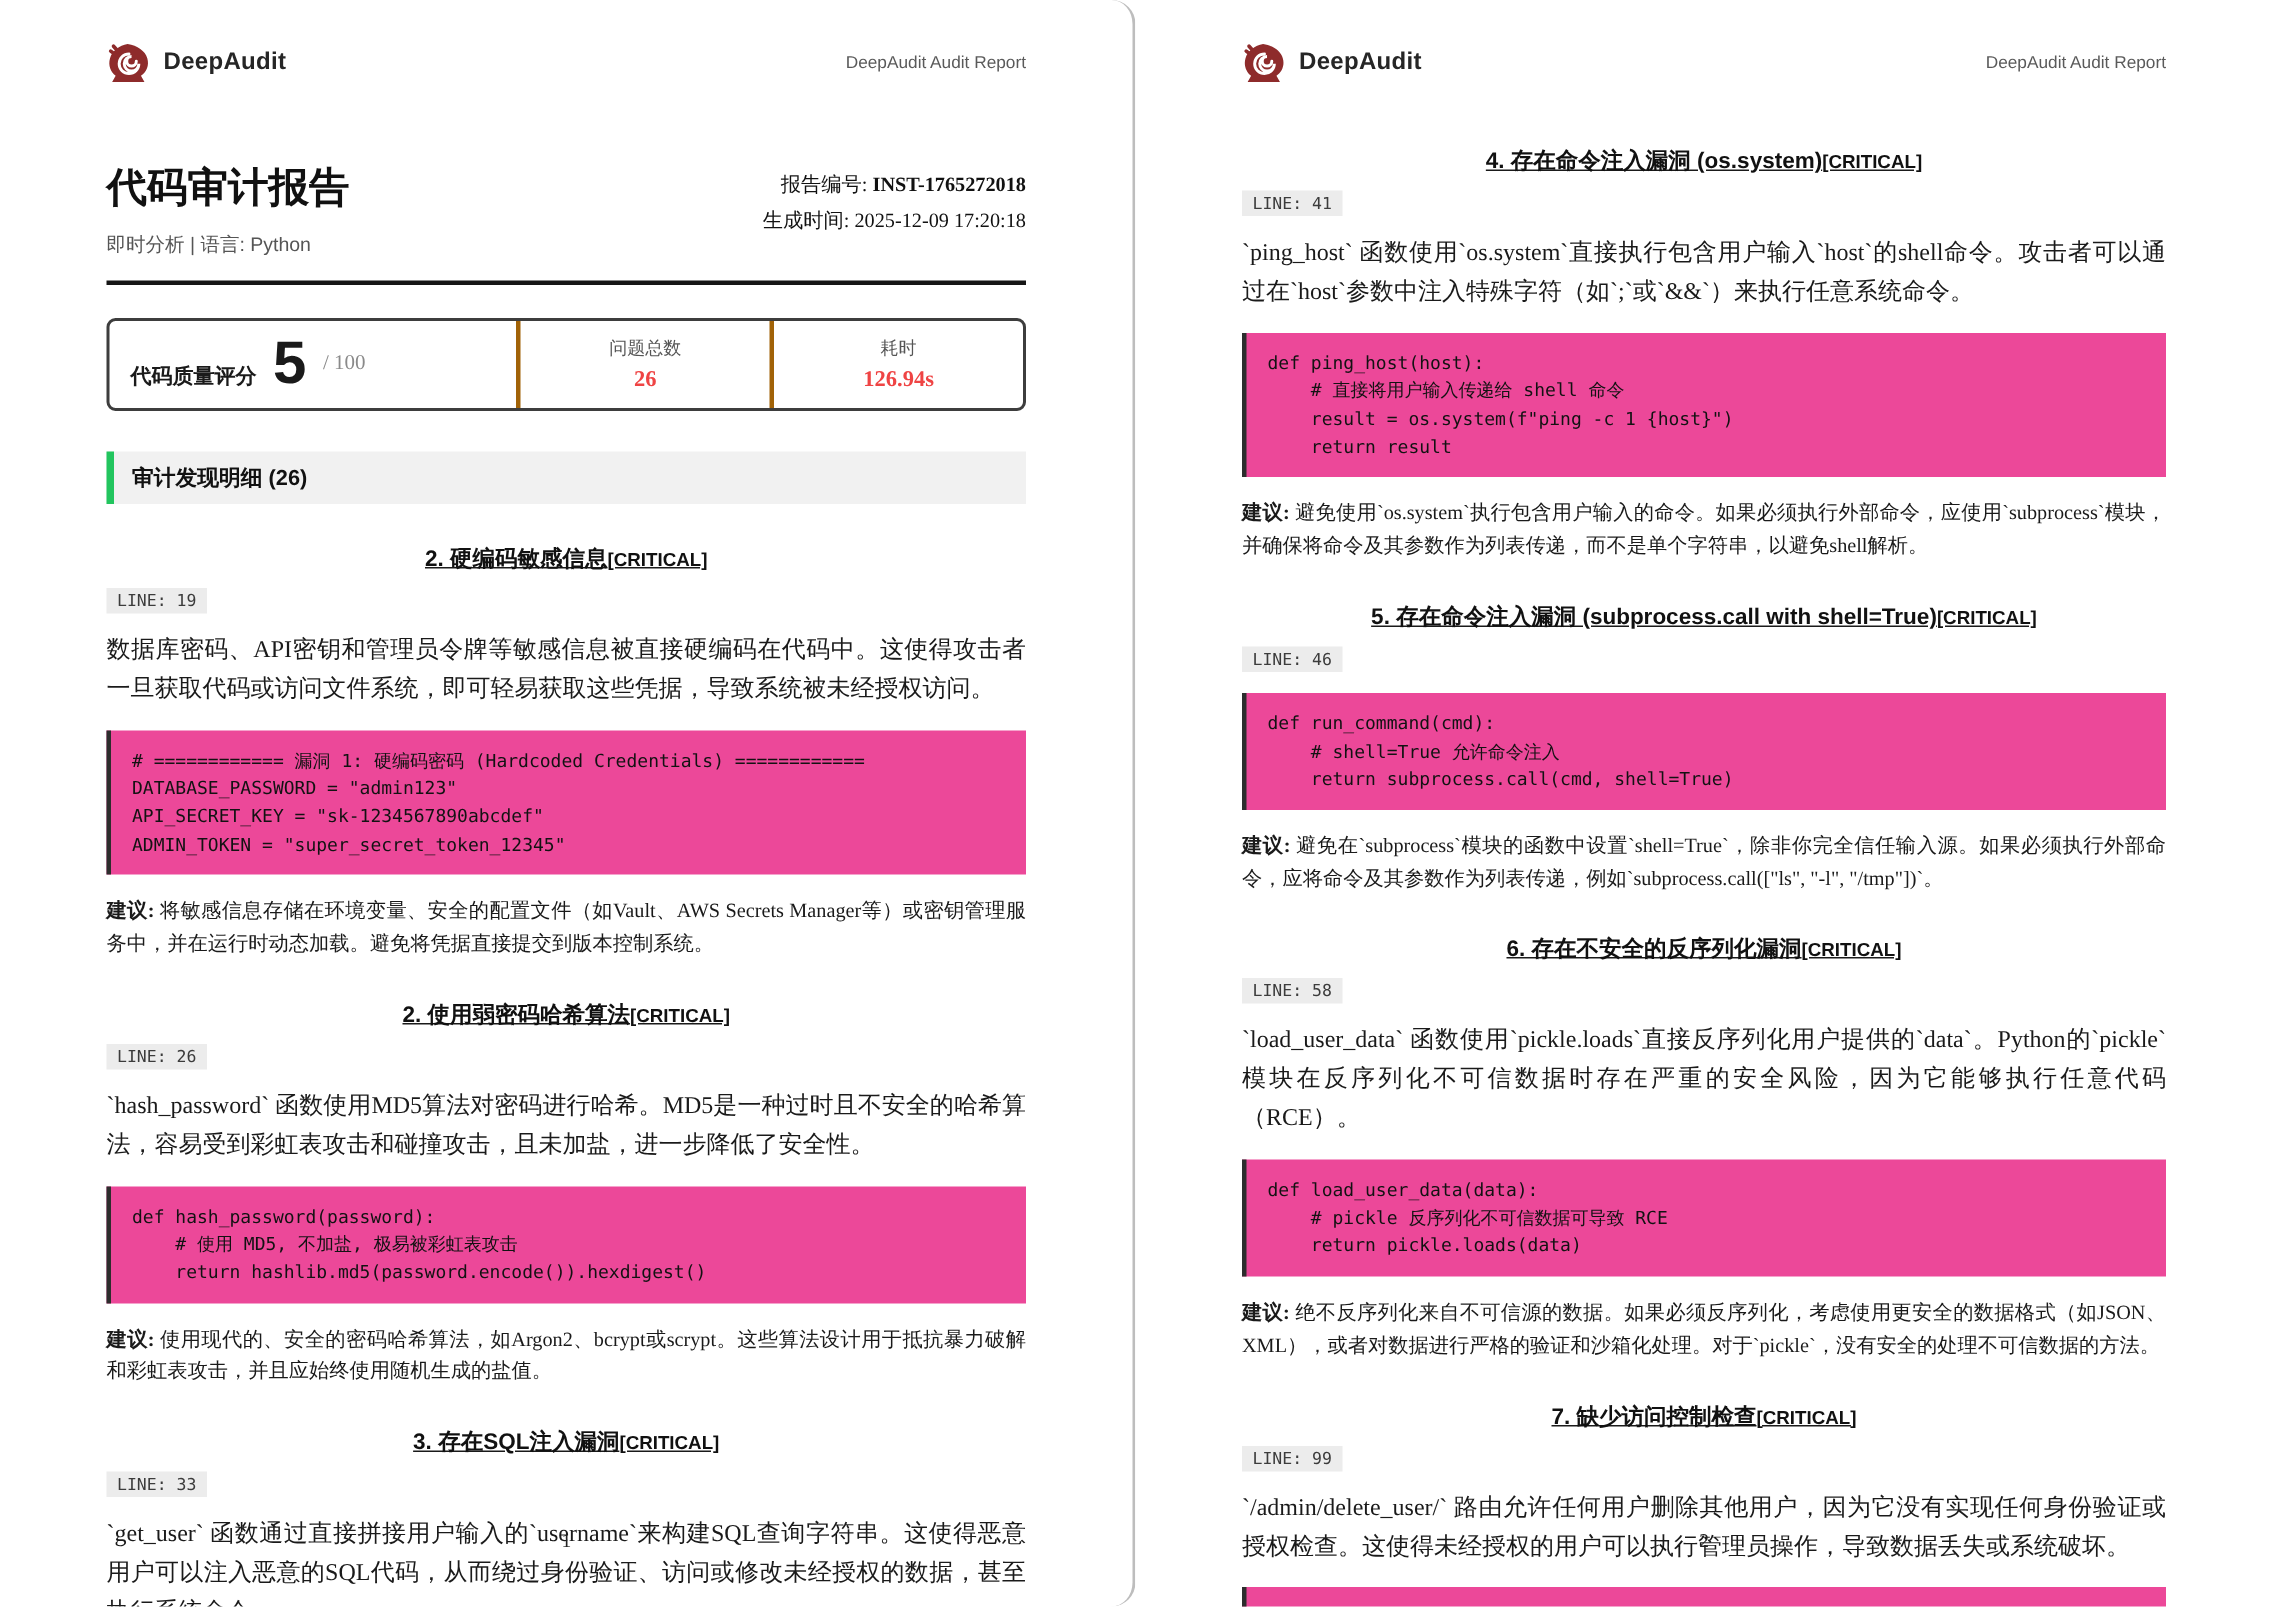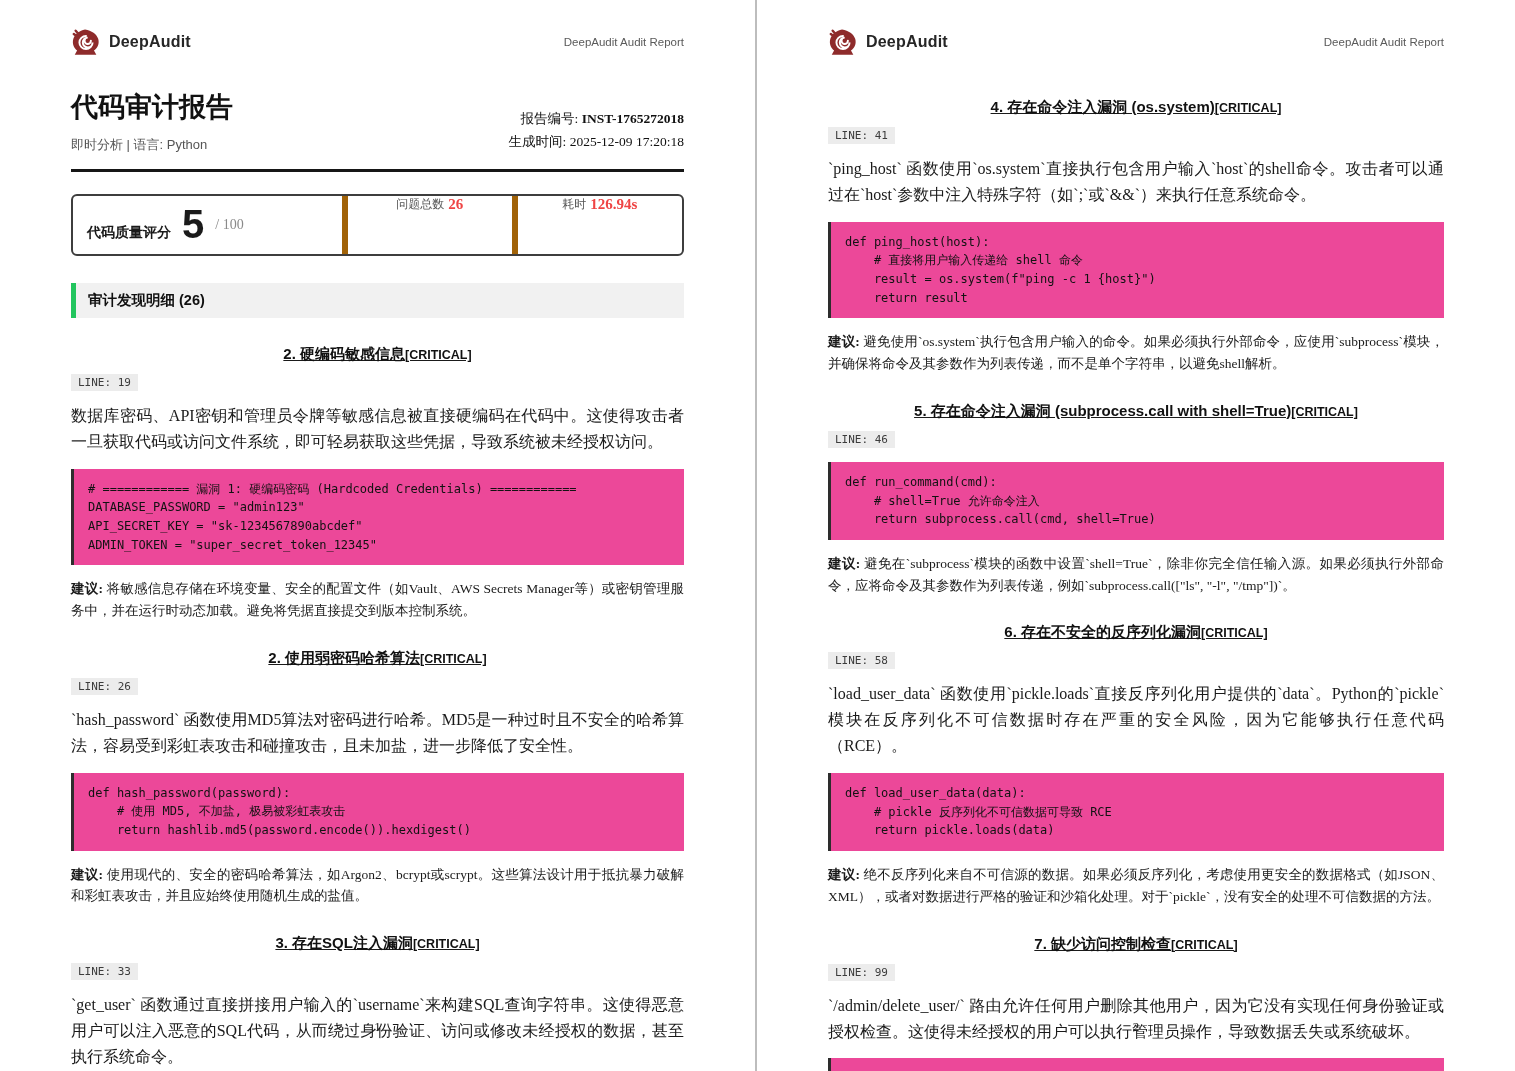--- a/index.html
+++ b/index.html
@@ -3,45 +3,45 @@
 <meta charset="utf-8">
 <style>
   * { box-sizing: border-box; }
   html,body { margin:0; padding:0; }
   body {
     width:1515px; height:1071px; overflow:hidden;
     background:#ffffff; color:#1a1a1a;
     font-family:"Liberation Serif", serif;
   }
   .doc { display:flex; width:1515px; height:1071px; background:#fff; }
-  .page { width:757px; height:1071px; padding:25px 71px 0 71px; position:relative; background:#fff; }
+  .page { width:757px; height:1071px; padding:25px 71px 0 71px; position:relative; background:#fff;border-radius:16px; }
   .page--left { border-right:2px solid #bdbdbd; }
   .page--right { width:758px; }
 
   
   .page-header { display:flex; justify-content:space-between; align-items:center; height:34px; }
   .brand { display:flex; align-items:center; gap:8px; }
   .brand-name { font-family:"Liberation Sans", sans-serif; font-weight:bold; font-size:16px; color:#262626; letter-spacing:.2px; }
   .header-right { font-family:"Liberation Sans", sans-serif; font-size:11.5px; color:#5a5a5a; }
 
   
-  .title-row { display:flex; justify-content:space-between; align-items:flex-end; margin-top:30px; }
+  .title-row { display:flex; justify-content:space-between; align-items:flex-start; margin-top:48px; }
   .report-title { font-family:"Liberation Sans", sans-serif; font-weight:bold; font-size:27px; margin:0; color:#111; }
   .report-subtitle { font-family:"Liberation Sans", sans-serif; font-size:13px; color:#555; margin-top:11px; }
   .meta { text-align:right; font-size:13.5px; line-height:1.75; margin-top:4px; color:#111; }
   .meta .val { font-weight:bold; }
   .rule { border:none; border-top:3px solid #161616; margin:15px 0 0 0; }
 
   
   .score-box { margin-top:22px; border:2px solid #3d3d3d; border-radius:6px; height:62px; display:flex; align-items:stretch; }
   .score-main { flex:1.55; display:flex; align-items:center; gap:11px; padding-left:14px; }
   .score-label { font-family:"Liberation Sans", sans-serif; font-weight:bold; font-size:14px;margin-top:16px; }
   .score-value { font-family:"Liberation Sans", sans-serif; font-weight:bold; font-size:40px; line-height:1; margin-top:-2px; }
   .score-max { color:#8a8a8a; font-size:14px; }
-  .score-cell { flex:1; border-left:6px solid #a16207; display:flex; flex-direction:row; justify-content:center; text-align:center; gap:4px; }
+  .score-cell { flex:1; border-left:3px solid #a16207; display:flex; flex-direction:column; justify-content:center; text-align:center; gap:4px; }
   .cell-label { font-size:12px; color:#555; }
   .cell-value { font-size:15px; font-weight:bold; color:#ef4444; }
 
   
   .section-bar { margin-top:27px; background:#f1f1f1; border-left:5px solid #22c55e; padding:8px 12px;
                  font-family:"Liberation Sans", sans-serif; font-weight:bold; font-size:14.5px; color:#111; }
 
   
   .finding { margin-top:27px; }
   .finding-head { display:flex; justify-content:center; align-items:baseline;text-decoration:underline; }

